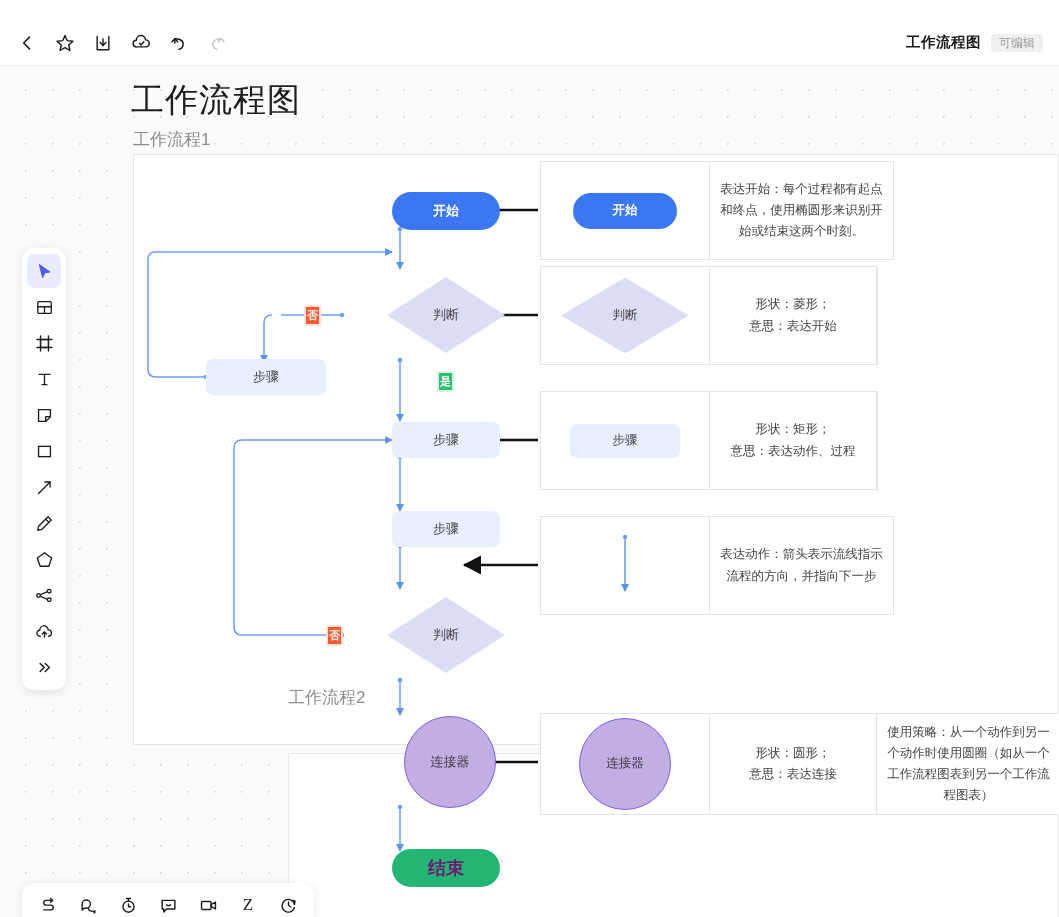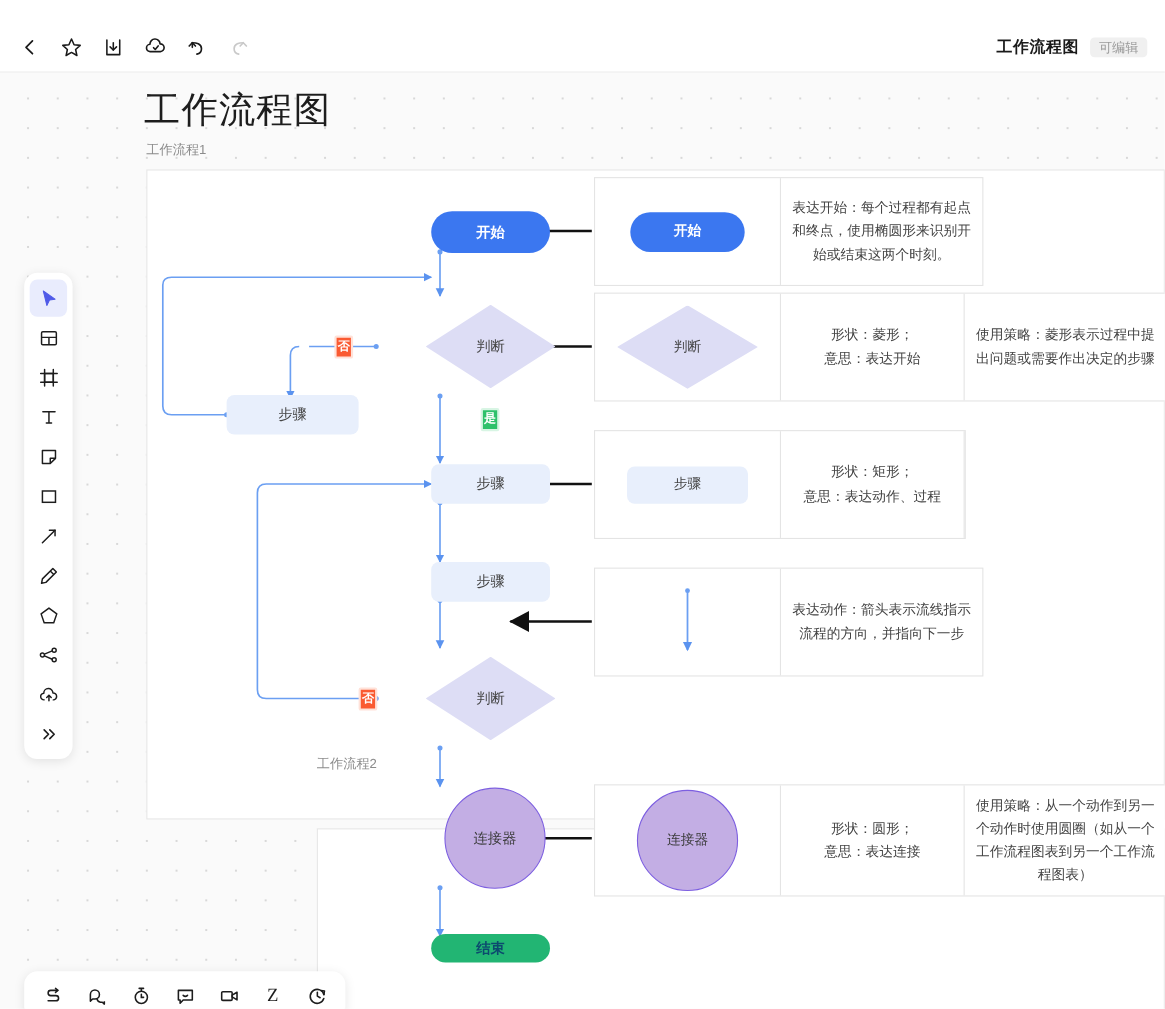--- a/index.html
+++ b/index.html
@@ -39,43 +39,43 @@
     background-size: 27px 27px;
     background-position: 12px 10px;
     overflow: hidden;
   }
 
   .page-title {
     position: absolute; left: 131px; top: 12px;
     font-size: 33px; font-weight: 400; color: #1d1d1d; letter-spacing: 1px;
   }
   .frame-label {
-    position: absolute; font-size: 12px; color: #8c8c8c; white-space: nowrap;
+    position: absolute; font-size: 17px; color: #8c8c8c; white-space: nowrap;
   }
   .frame {
     position: absolute; background: #ffffff; border: 1px solid #e6e6e6;
   }
   #frame1 { left: 133px; top: 88px; width: 926px; height: 591px; }
   #frame1-label { left: 133px; top: 62px; }
   #frame2 { left: 288px; top: 687px; width: 771px; height: 184px; }
   #frame2-label { left: 288px; top: 620px; }
 
   
   .flow-svg { position: absolute; left: 0; top: 0; width: 1059px; height: 871px; overflow: visible; }
 
   
   .node { position: absolute; display: flex; align-items: center; justify-content: center;
           font-size: 13px; text-align: center; }
   .node-start {
     width: 108px; height: 38px; border-radius: 19px;
     background: #3b77f0; color: #fff; font-weight: bold; font-size: 13px;
   }
   .node-end {
-    width: 108px; height: 26px; border-radius: 19px;
-    background: #22b573; color: #0c4a6e; font-weight: bold; font-size: 13px;
+    width: 108px; height: 38px; border-radius: 19px;
+    background: #22b573; color: #701a75; font-weight: bold; font-size: 18px;
   }
   .node-step {
     width: 108px; height: 36px; border-radius: 7px;
     background: #e8effc; color: #444;
   }
   .diamond-wrap { position: absolute; width: 118px; height: 76px; }
   .diamond-wrap .dm {
     position: absolute; inset: 0;
     background: #ddddf5;
     clip-path: polygon(50% 0%, 100% 50%, 50% 100%, 0% 50%);
@@ -293,21 +293,20 @@
       <div class="legend-cell c1">
         <div class="lg-diamond">
           <div class="dm"></div>
           <div class="dm-label">判断</div>
         </div>
       </div>
       <div class="legend-cell c2">
         <span class="two-line">形状：菱形；
 意思：表达开始</span>
       </div>
-      <div class="legend-cell c3">使用策略：菱形表示过程中提出问题或需要作出决定的步骤</div>
     </div>
 
     <div class="legend-row" style="left:540px; top:325px; height:99px;">
       <div class="legend-cell c1">
         <div class="lg-step">步骤</div>
       </div>
       <div class="legend-cell c2">
         <span class="two-line">形状：矩形；
 意思：表达动作、过程</span>
       </div>

